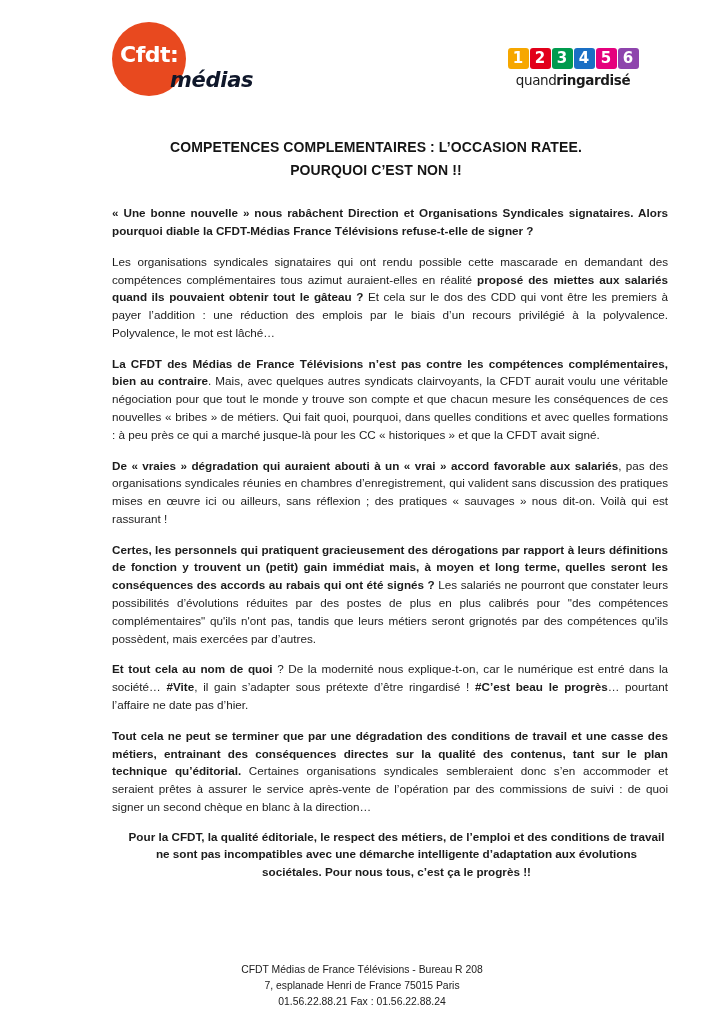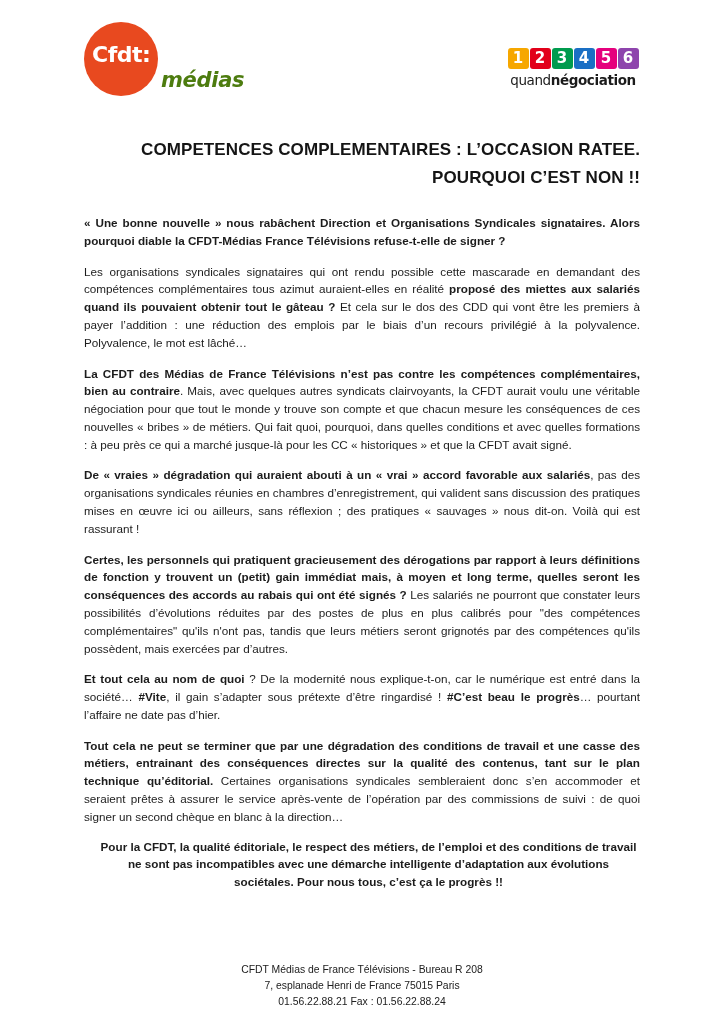--- a/index.html
+++ b/index.html
@@ -15,20 +15,21 @@
     font-family: "Liberation Sans", sans-serif;
     color: #1a1a1a;
     overflow: hidden;
   }
 
   .page {
     position: relative;
     width: 724px;
     height: 1024px;
     box-sizing: border-box;
+    padding-left: 28px;
   }
 
   
   .header {
     position: relative;
     height: 118px;
   }
 
   .cfdt-logo {
     position: absolute;
@@ -59,25 +60,24 @@
     z-index: 3;
   }
   .cfdt-medias {
     position: absolute;
     left: 58px;
     top: 48px;
     font-family: "DejaVu Sans", sans-serif;
     font-style: italic;
     font-weight: 700;
     font-size: 21px;
-    color: #4d7c0f;
+    color: #0f172a;
     letter-spacing: -0.3px;
     z-index: 4;
     line-height: 1;
-    margin-left: 19px;
   }
 
   .ftv-logo {
     position: absolute;
     right: 78px;
     top: 48px;
     width: 146px;
     text-align: center;
   }
   .ftv-digits {
@@ -103,24 +103,24 @@
     font-size: 13.5px;
     letter-spacing: -0.4px;
     color: #1b1b1b;
   }
   .ftv-name .ftv-light { font-weight: 400; }
   .ftv-name .ftv-bold  { font-weight: 700; }
 
   
   .doc-title {
     margin: 18px 84px 8px 84px;
-    text-align: right;
+    text-align: center;
     font-family: "Liberation Sans", sans-serif;
     font-weight: 700;
-    font-size: 17px;
+    font-size: 14px;
     line-height: 1.65;
     letter-spacing: 0.1px;
     color: #151515;
   }
   .doc-title .line2 { display: block; }
 
   
   .content {
     margin: 22px 84px 0 84px;
     width: 556px;
@@ -171,21 +171,21 @@
     <div class="ftv-logo">
       <div class="ftv-digits">
           <span class="ftv-digit" style="background: rgb(246, 167, 0);">1</span>
           <span class="ftv-digit" style="background: rgb(226, 0, 26);">2</span>
           <span class="ftv-digit" style="background: rgb(0, 155, 78);">3</span>
           <span class="ftv-digit" style="background: rgb(26, 111, 196);">4</span>
           <span class="ftv-digit" style="background: rgb(229, 0, 125);">5</span>
           <span class="ftv-digit" style="background: rgb(142, 68, 173);">6</span>
         </div>
       <div class="ftv-name">
-        <span class="ftv-light">quand</span><span class="ftv-bold">négociation</span>
+        <span class="ftv-light">quand</span><span class="ftv-bold">ringardisé</span>
       </div>
     </div>
   </div>
 
   <div class="doc-title">
     <span>COMPETENCES COMPLEMENTAIRES : L’OCCASION RATEE.</span>
     <span class="line2">POURQUOI C’EST NON !!</span>
   </div>
 
   <div class="content">

